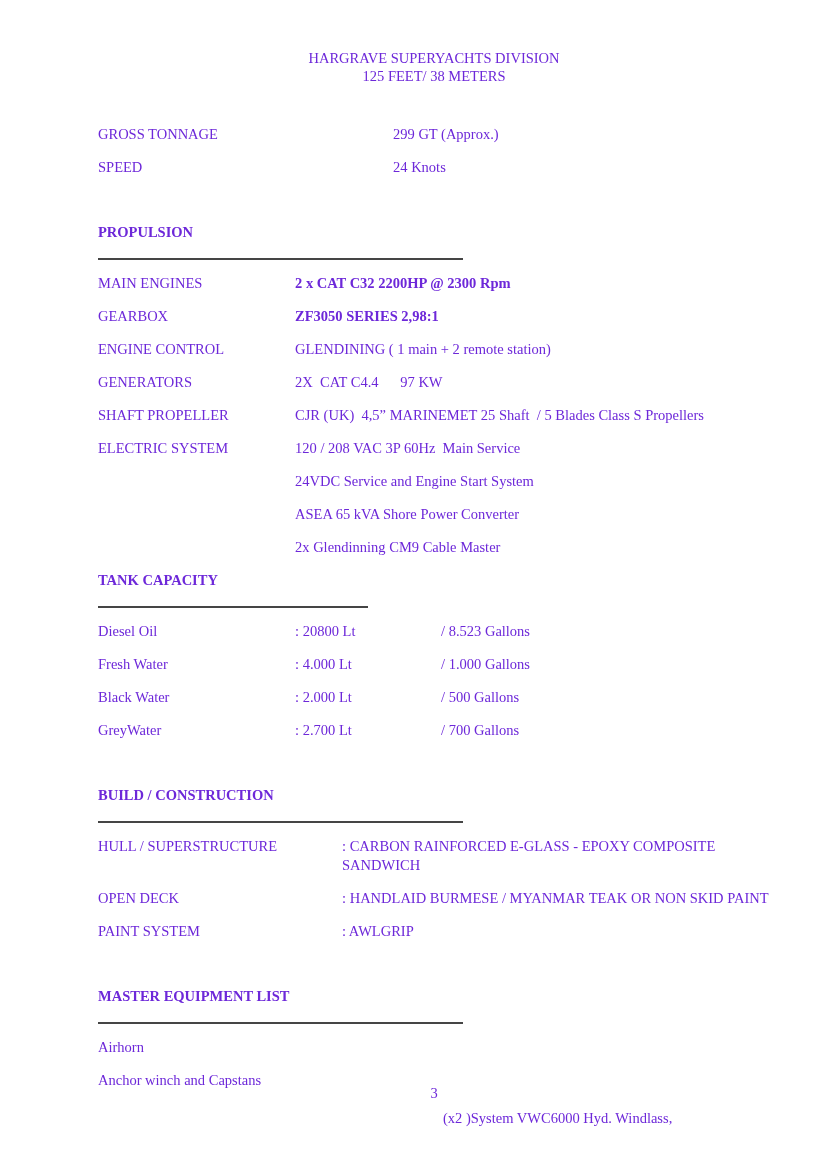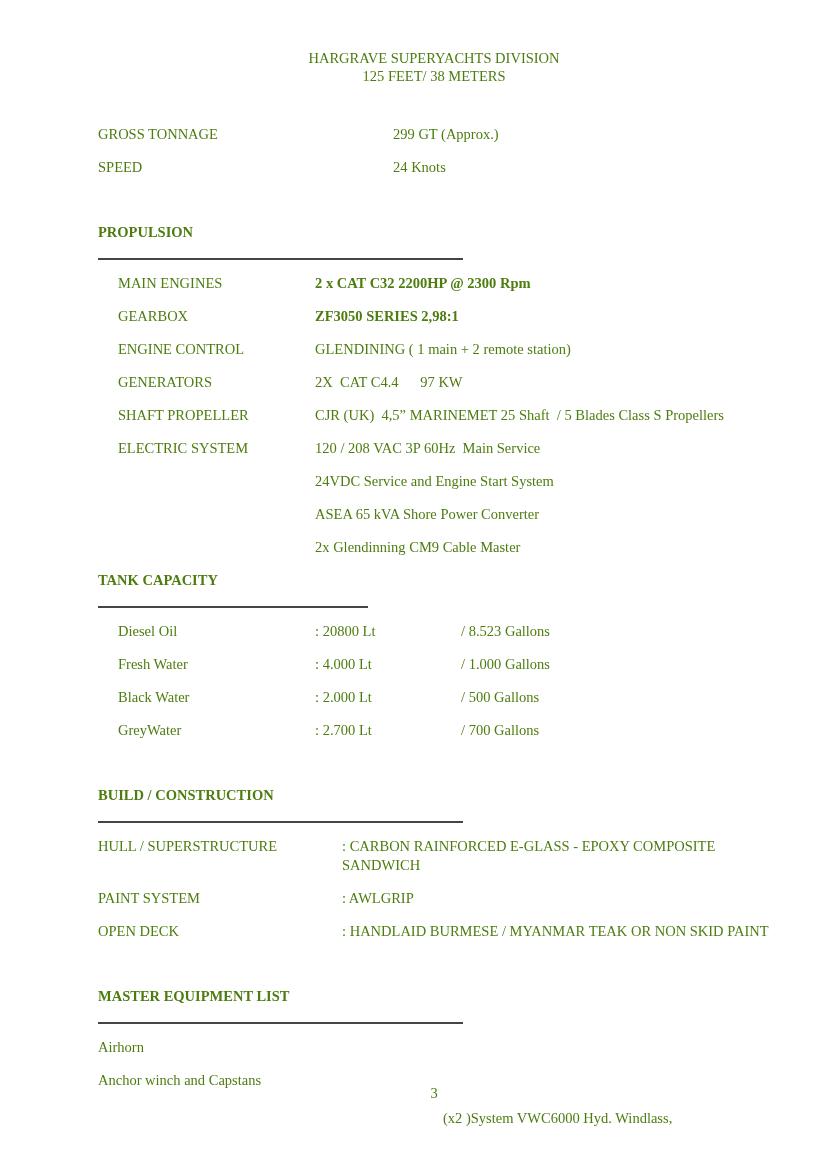--- a/index.html
+++ b/index.html
@@ -7,42 +7,42 @@
     padding: 0;
     background: #ffffff;
   }
   .page {
     position: relative;
     width: 826px;
     height: 1169px;
     background: #ffffff;
     font-family: "Liberation Serif", "DejaVu Serif", serif;
     font-size: 14.5px;
-    color: #4d7c0f;
+    color: #6d28d9;
     overflow: hidden;
   }
   .content {
     padding: 49px 56px 0 98px;
   }
   .doc-header {
     text-align: center;
     line-height: 18px;
   }
   .row {
     display: flex;
     align-items: flex-start;
     line-height: 19px;
     margin-bottom: 14px;
     white-space: pre-wrap;
     gap: 48px;
   }
   .row .label { flex: 0 0 auto; }
   .row .value { flex: 1 1 auto; }
   .w247 { width: 247px; }
-  .w149 { width: 149px; margin-left: 20px; }
+  .w149 { width: 149px; }
   .w196 { width: 196px; }
   .w297 { width: 297px; }
   .w98  { width: 98px; }
   .bold-value { font-weight: bold; }
   .section-heading {
     font-weight: bold;
     line-height: 19px;
     padding-bottom: 16px;
     border-bottom: 2px solid #454545;
     margin-bottom: 14px;
@@ -144,26 +144,26 @@
       <div class="value">/ 700 Gallons</div>
     </div>
 
     <div class="section-heading rule-long mt-section">BUILD / CONSTRUCTION</div>
 
     <div class="row">
       <div class="label w196">HULL / SUPERSTRUCTURE</div>
       <div class="value">: CARBON RAINFORCED E-GLASS - EPOXY COMPOSITE SANDWICH</div>
     </div>
     <div class="row">
+      <div class="label w196">OPEN DECK</div>
+      <div class="value">: HANDLAID BURMESE / MYANMAR TEAK OR NON SKID PAINT</div>
+    </div>
+    <div class="row">
       <div class="label w196">PAINT SYSTEM</div>
       <div class="value">: AWLGRIP</div>
-    </div>
-    <div class="row">
-      <div class="label w196">OPEN DECK</div>
-      <div class="value">: HANDLAID BURMESE / MYANMAR TEAK OR NON SKID PAINT</div>
     </div>
 
     <div class="section-heading rule-long mt-section">MASTER EQUIPMENT LIST</div>
 
     <div class="row">
       <div class="label w297">Airhorn</div>
     </div>
     <div class="row">
       <div class="label w297">Anchor winch and Capstans</div>
       <div class="value value-lines">

